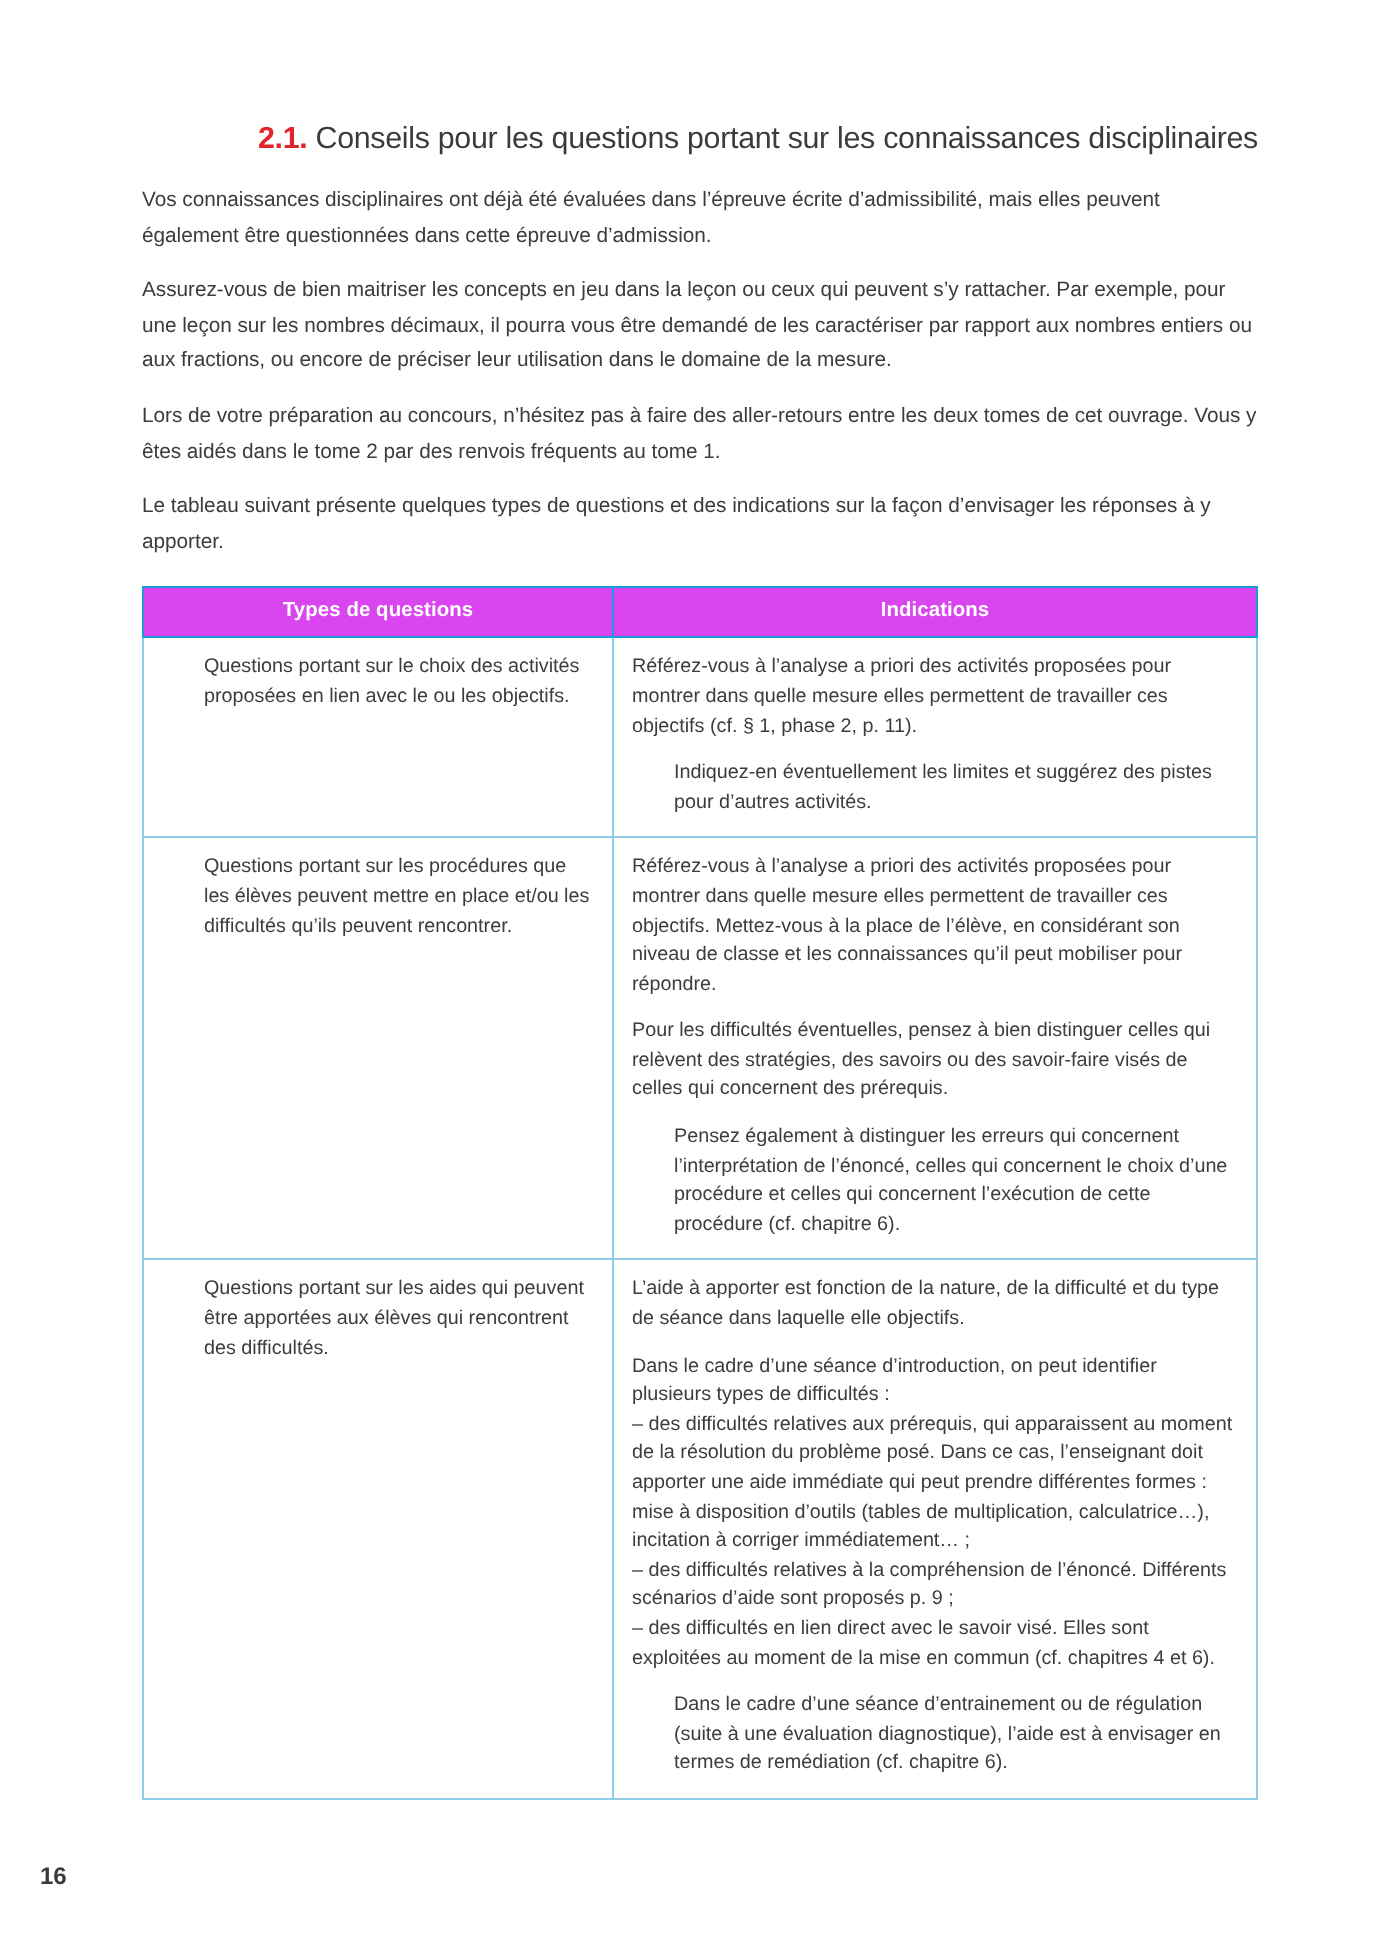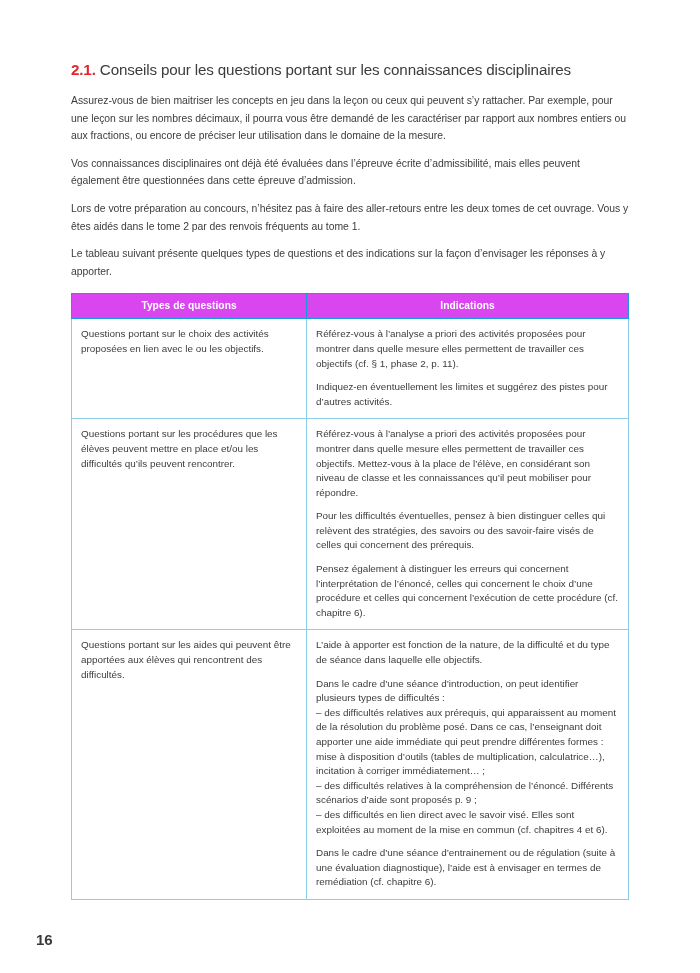--- a/index.html
+++ b/index.html
@@ -29,20 +29,21 @@
     width: 558px;
   }
 
   h2.section-heading {
     font-size: 15.2px;
     font-weight: normal;
     color: #3b3b3b;
     margin: 0 0 13px 0;
     letter-spacing: -0.15px;
     line-height: 1.25;
+    text-align: right;
   }
   h2.section-heading .num {
     color: #e2252b;
     font-weight: bold;
   }
   h2.section-heading .ttl {
     font-weight: normal;
   }
   .heading-2 { margin-top: 26px; }
 
@@ -79,47 +80,47 @@
     vertical-align: top;
     padding: 8px 9px 9px 9px;
     font-size: 9.9px;
     line-height: 14.6px;
     color: #3c3c3c;
   }
   table.qtable col.c1 { width: 235px; }
   table.qtable col.c2 { width: 322px; }
 
   td .cell-para { margin: 0 0 9px 0; }
-  td .cell-para:last-child { margin-bottom: 0; }
+  td .cell-para:last-child { margin-bottom: 0; margin-left: 21px; }
   td .cell-para.tight { margin-bottom: 0; }
 
   .ital { }
 
   .page-number {
     position: absolute;
-    left: 36px;
+    left: 20px;
     top: 931px;
-    font-size: 15px;
+    font-size: 12px;
     font-weight: bold;
     color: #3a3a3a;
   }
 </style>
 </head>
 <body>
 
 <div class="page">
   <div class="content">
 
     <h2 class="section-heading">
       <span class="num">2.1.</span>
       <span class="ttl">Conseils pour les questions portant sur les connaissances disciplinaires</span>
     </h2>
 
+    <p class="body-text">Vos connaissances disciplinaires ont déjà été évaluées dans l’épreuve écrite d’admissibilité, mais elles peuvent également être questionnées dans cette épreuve d’admission.</p>
     <p class="body-text">Assurez-vous de bien maitriser les concepts en jeu dans la leçon ou ceux qui peuvent s’y rattacher. Par exemple, pour une leçon sur les nombres décimaux, il pourra vous être demandé de les caractériser par rapport aux nombres entiers ou aux fractions, ou encore de préciser leur utilisation dans le domaine de la mesure.</p>
-    <p class="body-text">Vos connaissances disciplinaires ont déjà été évaluées dans l’épreuve écrite d’admissibilité, mais elles peuvent également être questionnées dans cette épreuve d’admission.</p>
     <p class="body-text">Lors de votre préparation au concours, n’hésitez pas à faire des aller-retours entre les deux tomes de cet ouvrage. Vous y êtes aidés dans le tome 2 par des renvois fréquents au tome 1.</p>
 
 
     <p class="body-text intro-para">Le tableau suivant présente quelques types de questions et des indications sur la façon d’envisager les réponses à y apporter.</p>
 
     <table class="qtable">
       <colgroup>
         <col class="c1">
         <col class="c2">
       </colgroup>

